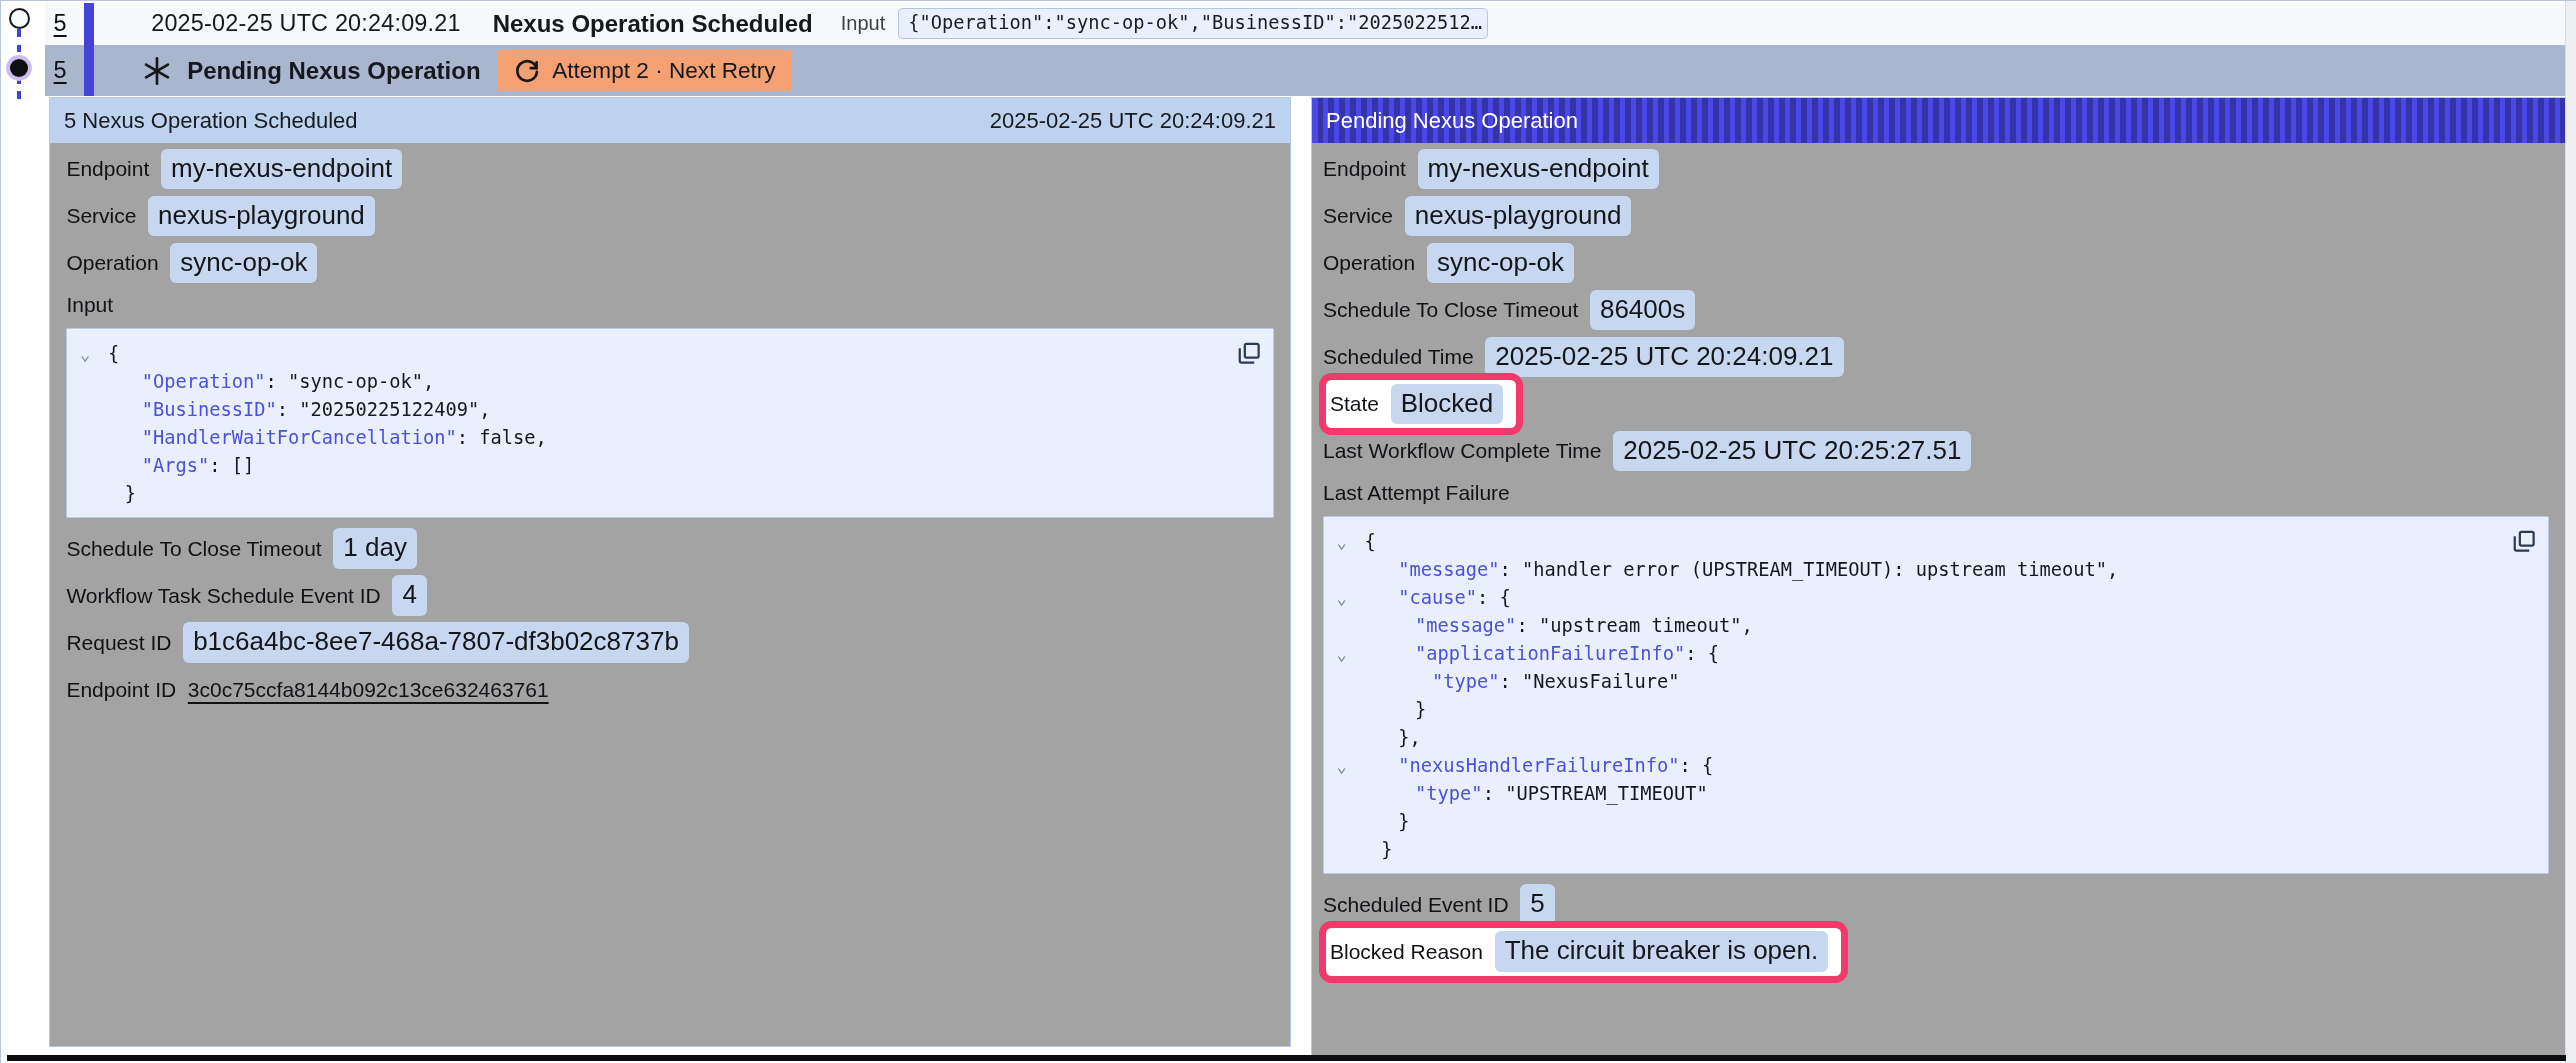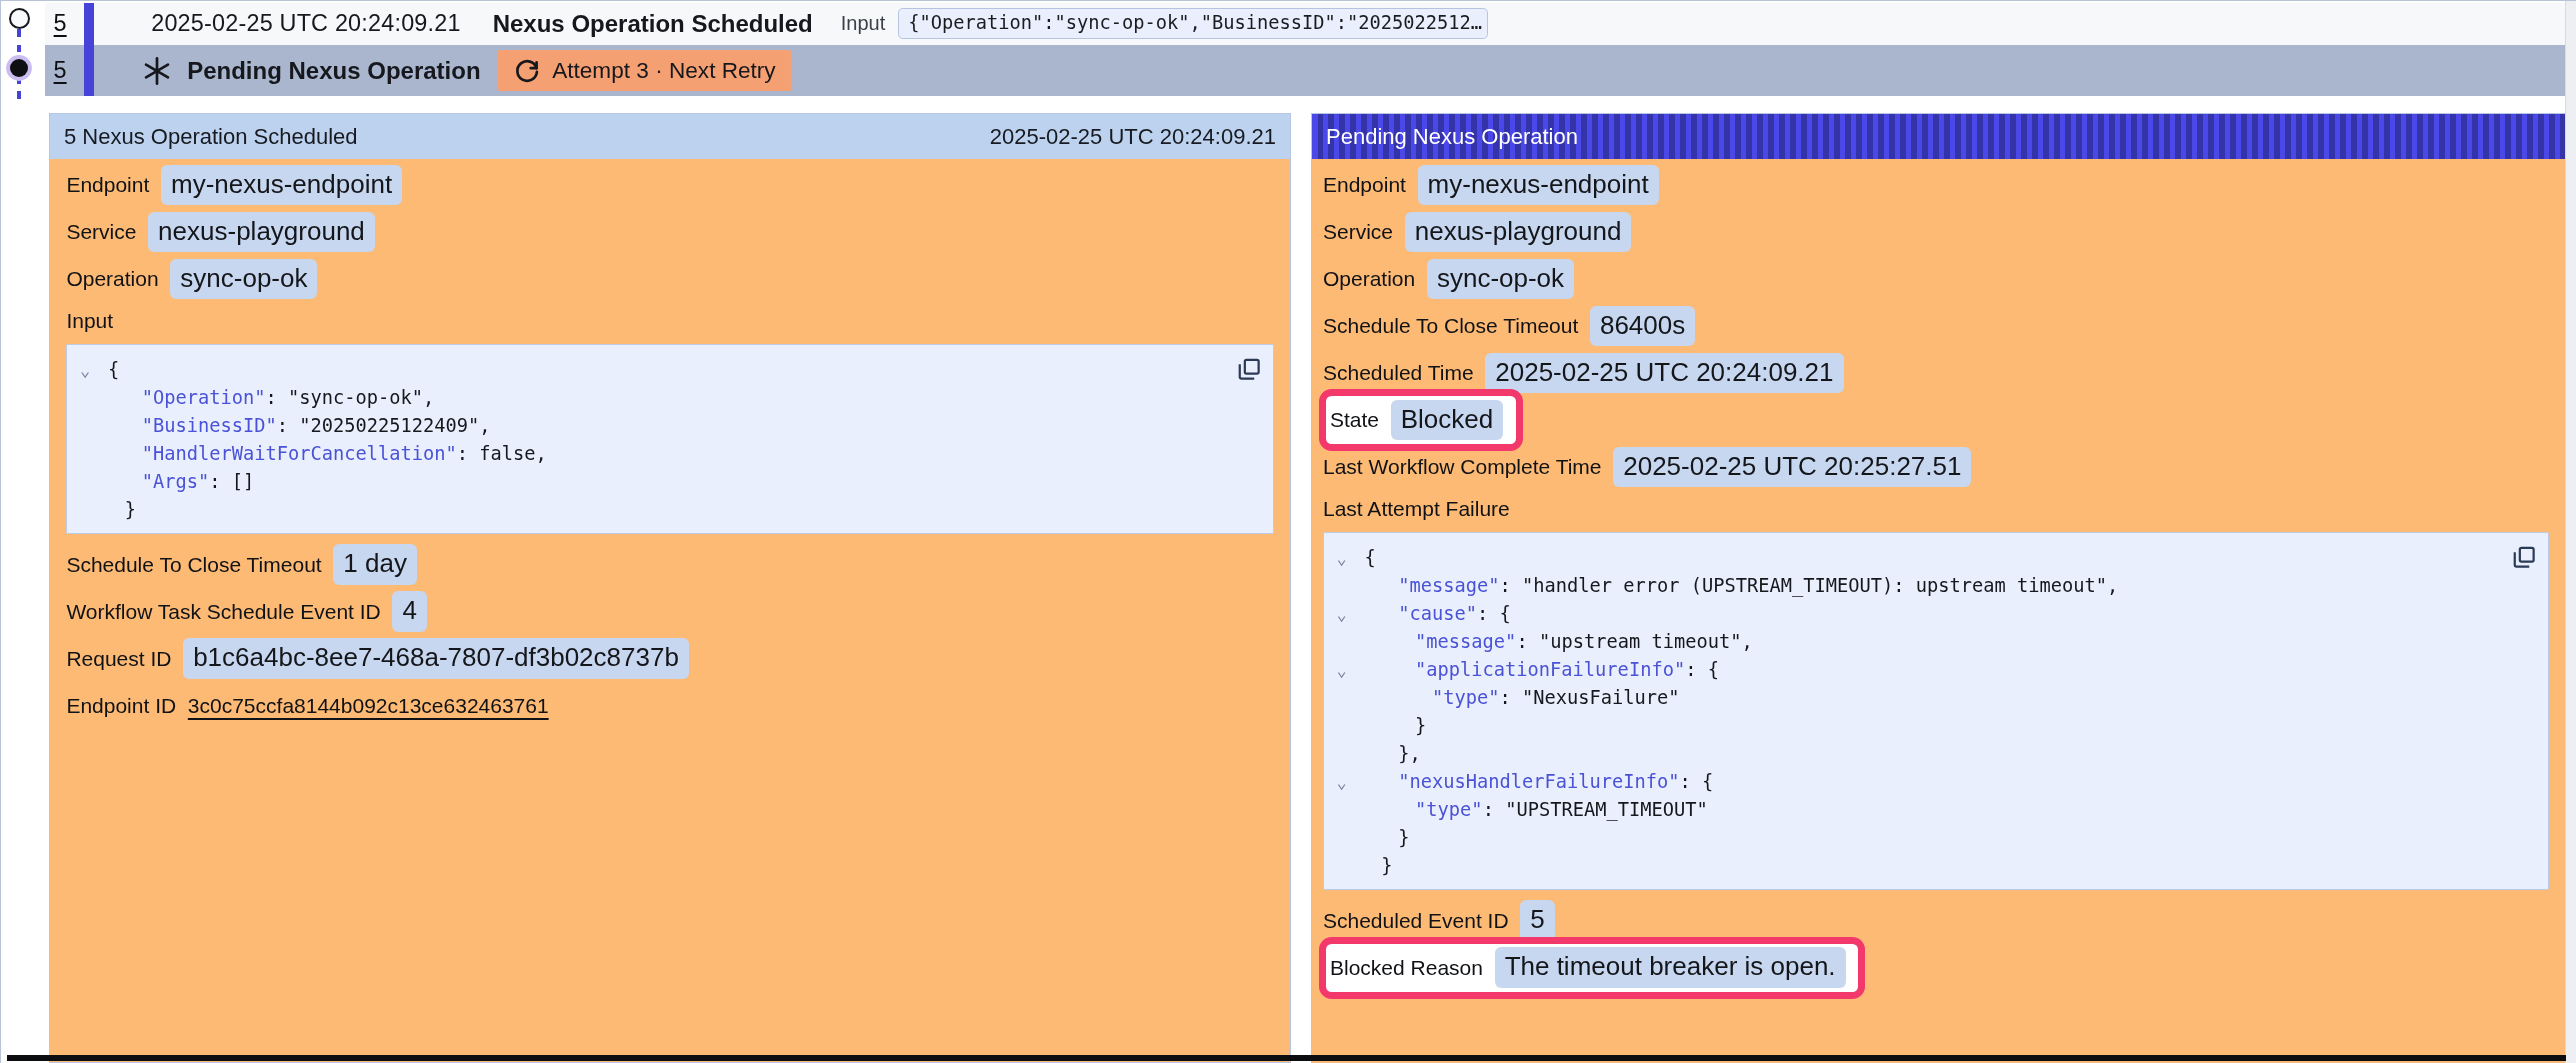--- a/index.html
+++ b/index.html
@@ -31,21 +31,21 @@
   .evt-title{font-size:24px; font-weight:bold; margin-left:32px;}
   .input-label{font-size:20px; color:#3c4149; margin-left:28px;}
   .input-chip{margin-left:12.5px; font-family:"DejaVu Sans Mono","Liberation Mono",monospace;
     font-size:18.7px; color:#1a1c20; background:#e9effc; border:1.6px solid #b6c4e4; border-radius:4.7px;
     padding:3.1px 9.4px 4.7px; max-width:569px; white-space:nowrap; overflow:hidden;}
   .row2 .evt-title{margin-left:15.6px;}
   .asterisk-icon{margin-left:47px; flex:none; display:inline-flex;}
   .retry-badge{margin-left:17px; background:#f4a072; display:inline-flex; align-items:center;
     gap:11px; padding:6.2px 15.6px; border-radius:1.6px; font-size:22.6px; color:#17181c;}
   
-  .panel{position:absolute; top:112px; background:#fdba74; box-sizing:border-box;}
+  .panel{position:absolute; top:96px; background:#a3a3a3; box-sizing:border-box;}
   .panel-left{left:48px; width:1242px; height:950px; border:1.6px solid #b7c6e2;}
   .panel-right{left:1310px; width:1255px; height:960px; border:1.6px solid #b7c6e2; border-bottom:none;}
   .panel-header{height:45px; display:flex; align-items:center; justify-content:space-between;
     padding:0 14px; font-size:22px; box-sizing:border-box;}
   .panel-left .panel-header{background:#bdd2ee; color:#171a20;}
   .panel-right .panel-header{
     background:repeating-linear-gradient(90deg,#4a48e8 0 5.5px,#3533a8 5.5px 11px);
     color:#ffffff; font-weight:500;}
   .panel-body{padding:9.4px 15.6px 15.6px 16.4px;}
   .panel-right .panel-body{padding-left:11px;}
@@ -104,21 +104,21 @@
       </svg>
     </span>
     <span class="evt-title">Pending Nexus Operation</span>
     <span class="retry-badge">
       <svg width="28" height="28" viewBox="0 0 24 24">
         <g fill="none" stroke="#17181c" stroke-width="2.3" stroke-linecap="round" stroke-linejoin="round">
           <path d="M20.2 4.6 v5 h-5"></path>
           <path d="M20.2 9.6 a8.4 8.4 0 1 0 .3 3.2"></path>
         </g>
       </svg>
-      <span>Attempt 3 · Next Retry</span>
+      <span>Attempt 2 · Next Retry</span>
     </span>
   </div>
 
   <div class="tl-circle tl-filled"></div>
 
   <section class="panel panel-left">
     <header class="panel-header">
       <span>5 Nexus Operation Scheduled</span>
       <span>2025-02-25 UTC 20:24:09.21</span>
     </header>
@@ -291,21 +291,21 @@
             </div>
     </div>
   </div>
         <div class="field">
     <span class="flabel">Scheduled Event ID</span>
     <span class="chip">5</span>
   </div>
         <div class="field">
           <span class="annot">
     <span class="flabel">Blocked Reason</span>
-    <span class="chip">The timeout breaker is open.</span>
+    <span class="chip">The circuit breaker is open.</span>
   </span>
         </div>
       </div>
   </section>
 
   <div class="bottom-line"></div>
   <div class="scroll-gutter"></div>
 </div>
 
 

